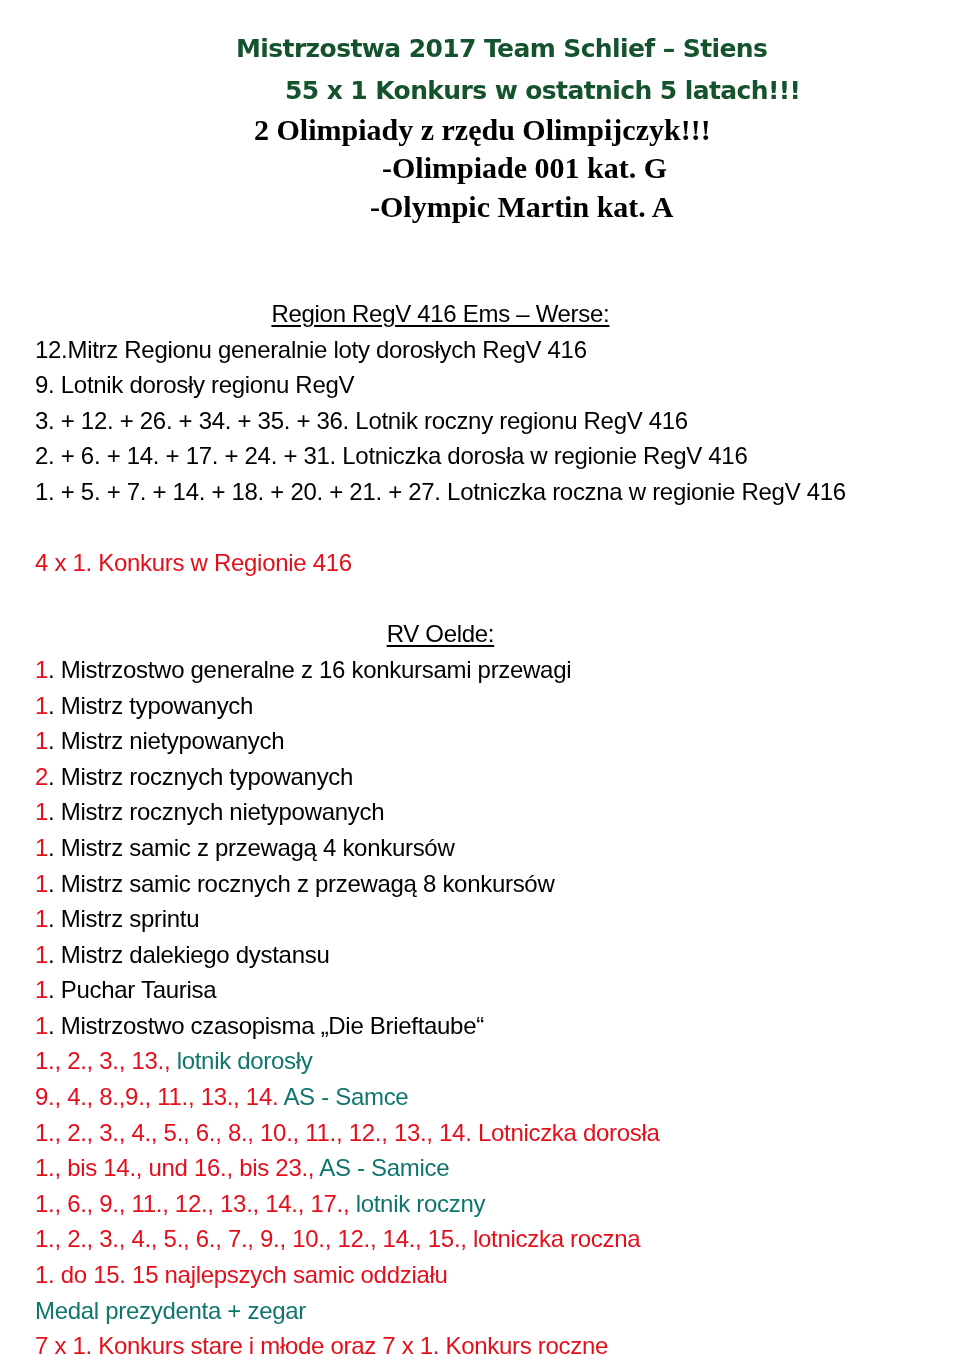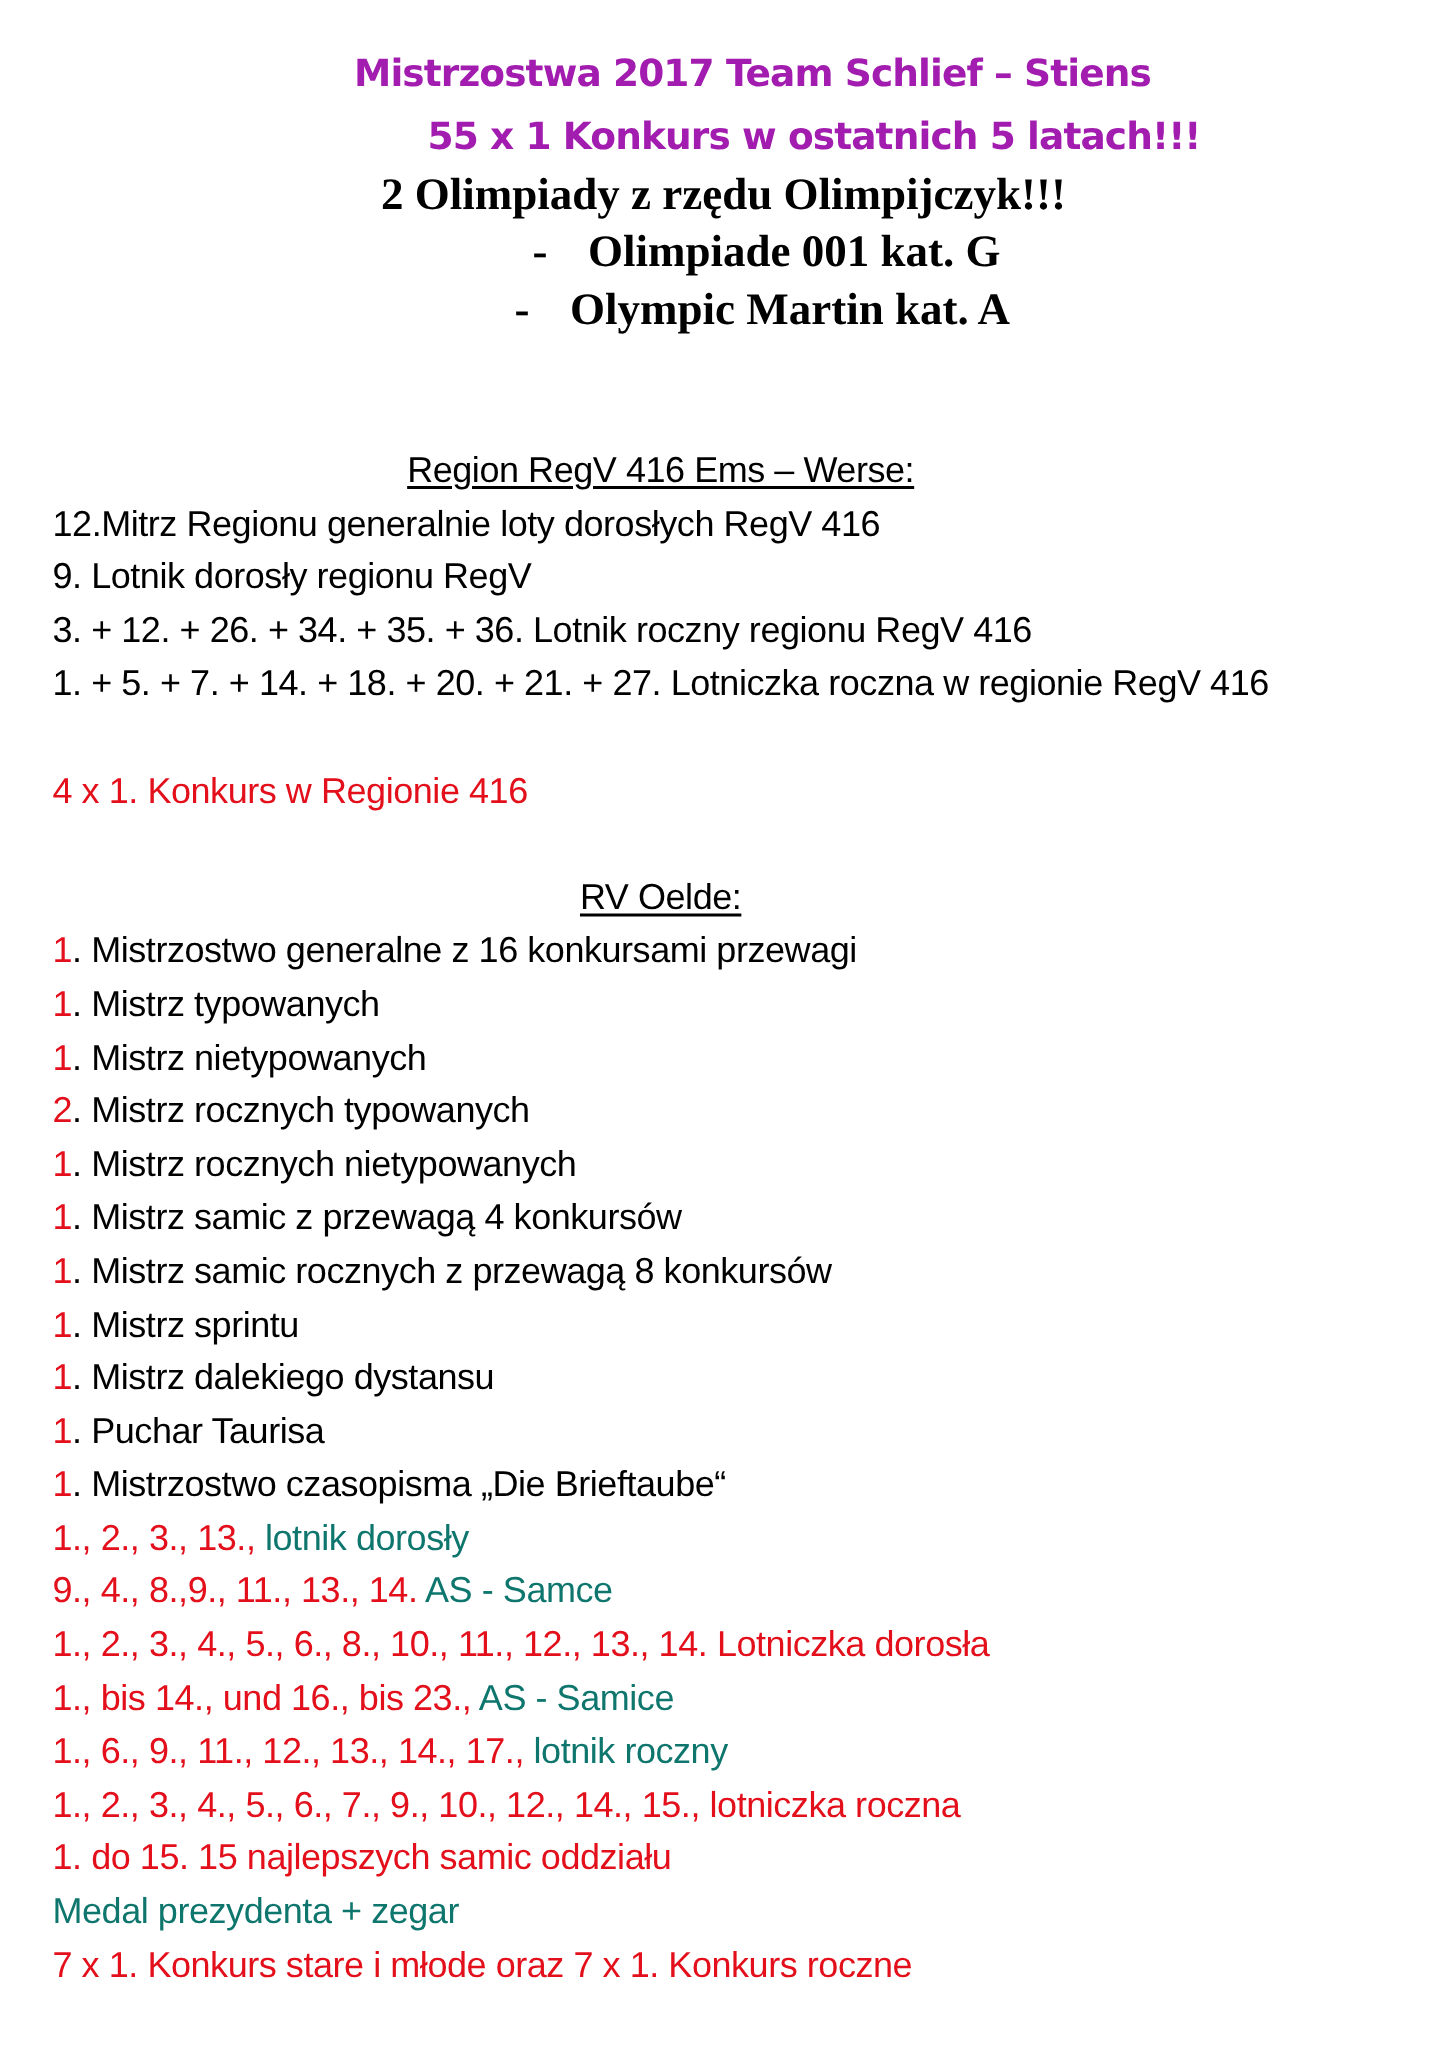--- a/index.html
+++ b/index.html
@@ -12,35 +12,36 @@
     height: 1365px;
     position: relative;
     overflow: hidden;
     font-family: "Liberation Sans", "DejaVu Sans", sans-serif;
     color: #000000;
   }
   .title-blue {
     position: absolute;
     font-family: "DejaVu Sans", "Liberation Sans", sans-serif;
     font-weight: bold;
-    color: #a21caf;
+    color: #14532d;
     font-size: 25px;
     letter-spacing: -0.6px;
     white-space: nowrap;
   }
   #t1 { left: 236px; top: 34px; }
   #t2 { left: 285px; top: 76px; text-align: right; }
 
   .title-serif {
     position: absolute;
     font-family: "Liberation Serif", "DejaVu Serif", serif;
     font-weight: bold;
     font-size: 30px;
     color: #000;
     white-space: nowrap;
+    text-align: right;
   }
   #t3 { left: 254px; top: 113px; }
   #t4 { left: 355px; top: 151px; }
   #t5 { left: 343px; top: 190px; }
   .dash { display: inline-block; width: 37px; }
 
   .body-lines {
     position: absolute;
     left: 35px;
     top: 296px;
@@ -69,20 +70,21 @@
 <div id="t5" class="title-serif">
   <span class="dash">-</span><span>Olympic Martin kat. A</span>
 </div>
 
 <div class="body-lines">
 
   <div class="line u">Region RegV 416 Ems – Werse:</div>
   <div class="line">12.Mitrz Regionu generalnie loty dorosłych RegV 416</div>
   <div class="line">9. Lotnik dorosły regionu RegV</div>
   <div class="line">3. + 12. + 26. + 34. + 35. + 36. Lotnik roczny regionu RegV 416</div>
+  <div class="line">2. + 6. + 14. + 17. + 24. + 31. Lotniczka dorosła w regionie RegV 416</div>
   <div class="line">1. + 5. + 7. + 14. + 18. + 20. + 21. + 27. Lotniczka roczna w regionie RegV 416</div>
   <div class="blank"></div>
   <div class="line red">4 x 1. Konkurs w Regionie 416</div>
   <div class="blank"></div>
 
   <div class="line u">RV Oelde:</div>
 
   <div class="line"><span class="red">1</span><span>. Mistrzostwo generalne z 16 konkursami przewagi</span></div>
   <div class="line"><span class="red">1</span><span>. Mistrz typowanych</span></div>
   <div class="line"><span class="red">1</span><span>. Mistrz nietypowanych</span></div>

